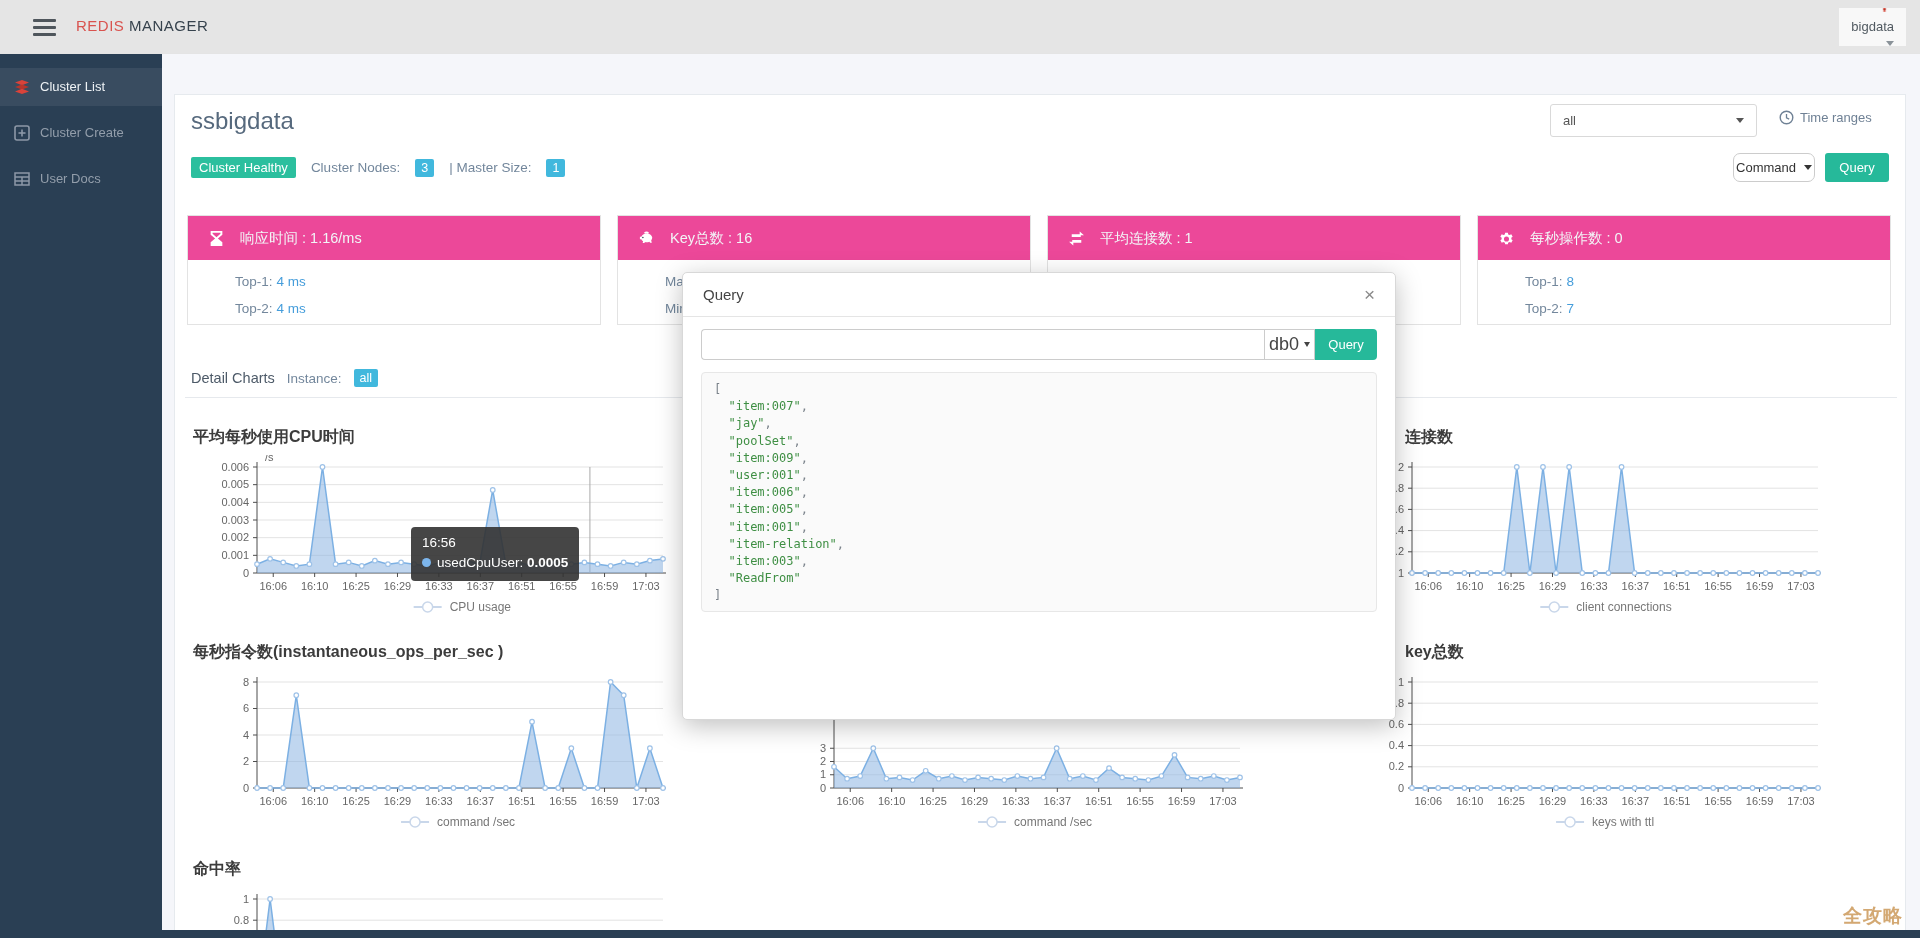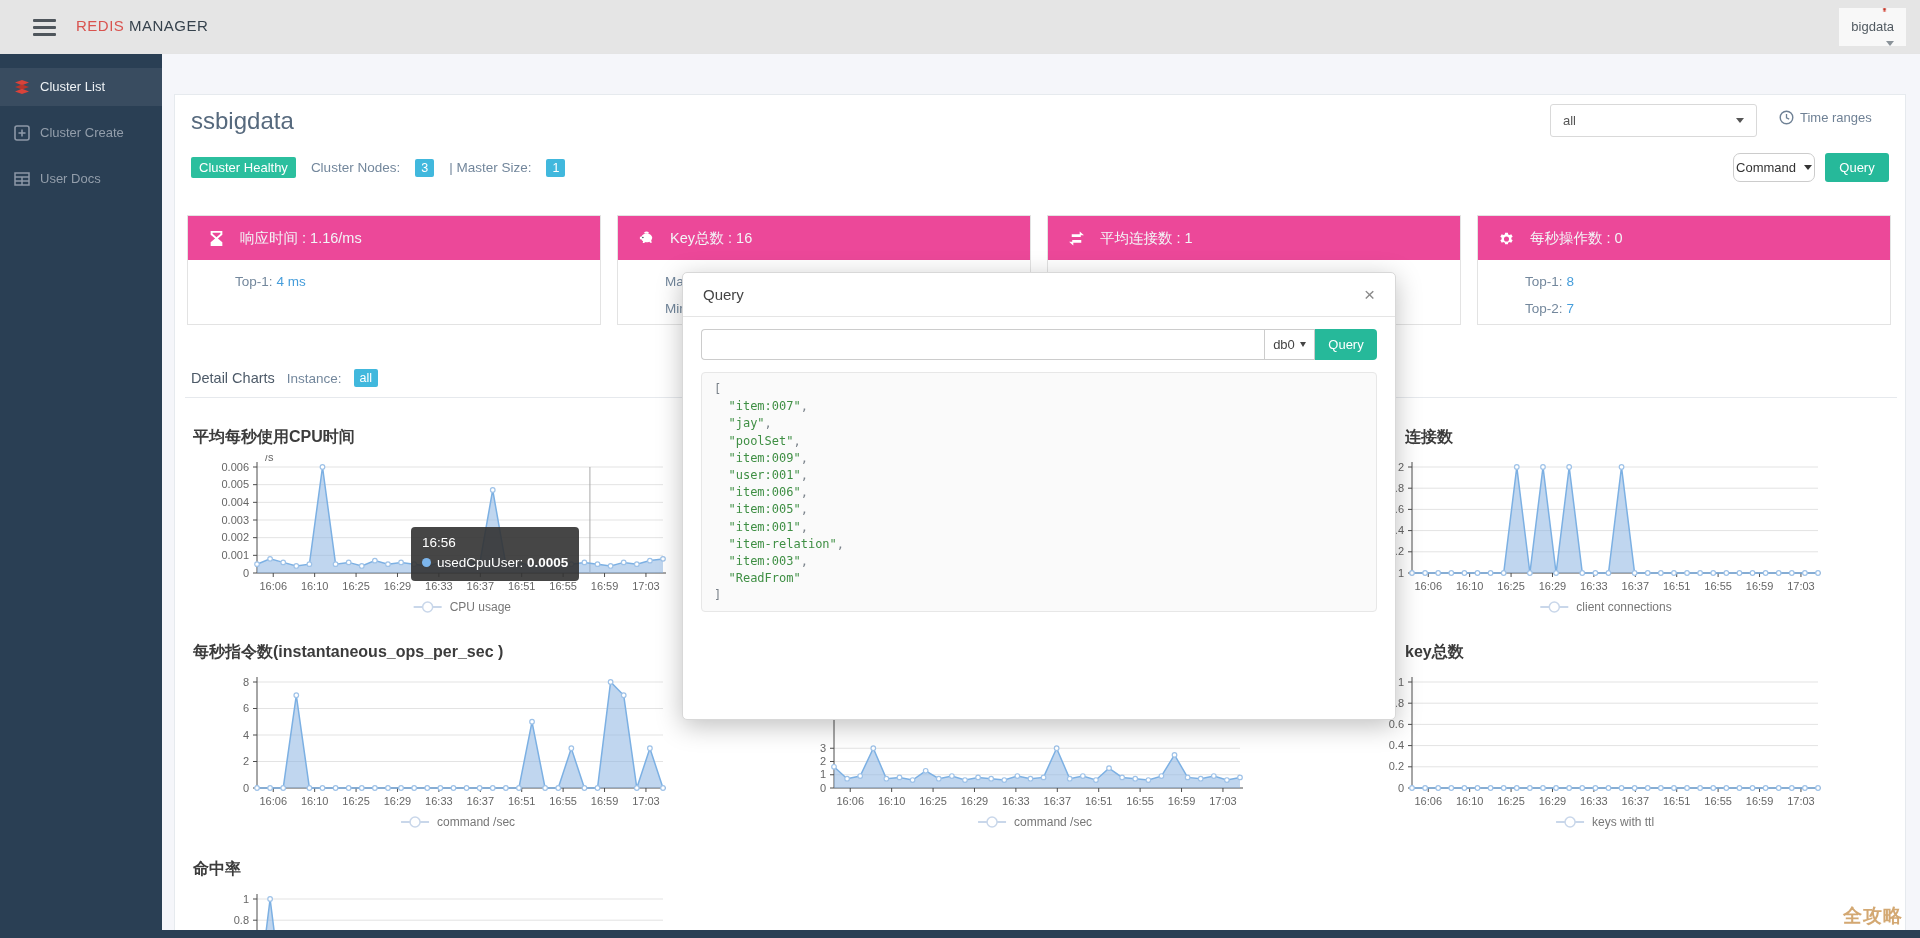--- a/index.html
+++ b/index.html
@@ -62,21 +62,21 @@
   .chart-tooltip .dot { display:inline-block; width:9px; height:9px; border-radius:50%; background:#7cb5ec; margin-right:6px; }
   .chart-tooltip .tt-val { font-weight:bold; }
 
   
   .modal { position:absolute; left:682px; top:272px; width:714px; height:448px; background:#fff; border:1px solid #d8d8d8; border-radius:5px; box-shadow:0 6px 26px rgba(0,0,0,.25); z-index:100; }
   .modal-head { height:44px; border-bottom:1px solid #e5e5e5; display:flex; align-items:center; padding:0 20px; font-size:15px; color:#444; }
   .modal-close { margin-left:auto; font-size:19px; color:#8a8a8a; cursor:pointer; line-height:1; }
   .modal-body { padding:12px 18px; }
   .query-group { display:flex; height:31px; }
   .query-input { flex:1; border:1px solid #ccc; border-right:none; border-radius:4px 0 0 4px; padding:0 10px; font-size:13px; color:#333; outline:none; }
-  .db-select { width:51px; border:1px solid #ccc; background:#fff; font-size:13px; color:#444; display:flex; align-items:center; justify-content:center; gap:3px; cursor:pointer; }
+  .db-select { width:51px; border:1px solid #ccc; background:#fff; font-size:18px; color:#444; display:flex; align-items:center; justify-content:center; gap:3px; cursor:pointer; }
   .db-select .caret-down { border-top-color:#444; border-left-width:3.5px; border-right-width:3.5px; }
   .modal-query-btn { width:62px; background:#26b99a; color:#fff; border:none; border-radius:0 4px 4px 0; font-size:13px; cursor:pointer; }
   .query-result { margin-top:12px; height:240px; background:#fafafa; border:1px solid #e7e7e7; border-radius:4px; padding:8px 12px; font-family:"DejaVu Sans Mono","Liberation Mono",monospace; font-size:12px; line-height:17.2px; color:#7a828a; overflow:hidden; }
   .json-line { white-space:pre; }
   .json-str { color:#3f8f44; }
 
   
   .footer-strip { position:absolute; left:162px; top:930px; right:0; height:8px; background:#2a3f54; }
   .watermark { position:absolute; left:1843px; top:903px; font-size:19px; font-weight:bold; color:#cf9f63; opacity:.9; z-index:5; letter-spacing:1px; }
 
@@ -172,20 +172,21 @@
 
       <div class="stat-card">
         <div class="stat-head">
           <svg viewBox="0 0 16 16">
               <path d="M2.5 1h11v3.4L9.3 8l4.2 3.6V15h-11v-3.4L6.7 8 2.5 4.4V1zm1.8 2.6L8 6.9l3.7-3.3V2.6H4.3v1z"></path>
             </svg>
           <span>响应时间 : 1.16/ms</span>
         </div>
         <div class="stat-body">
           <div class="row"><span>Top-1:</span><span class="val">4 ms</span></div>
+          <div class="row"><span>Top-2:</span><span class="val">4 ms</span></div>
         </div>
       </div>
 
       <div class="stat-card">
         <div class="stat-head">
           <svg viewBox="0 0 16 16">
               <path d="M8 3.2c3 0 5.4 1.8 5.4 4.2 0 .9-.4 1.7-1 2.4l.6 2.2h-1.7l-.5-1a7 7 0 0 1-2.8.6c-.5 0-1 0-1.5-.2l-.4.9H4.4l.4-1.7a4.5 4.5 0 0 1-1.7-2H1.8V6.3h1.3C3.8 4.5 5.7 3.2 8 3.2zm-2.2-1c.6-.4 1.4-.7 2.2-.7.9 0 1.6.3 2.2.7l-.5 1.2a5 5 0 0 0-3.4 0l-.5-1.2z"></path>
               <circle cx="4.6" cy="7" r=".7" fill="#2a3f54"></circle>
             </svg>
           <span>Key总数 : 16</span>

